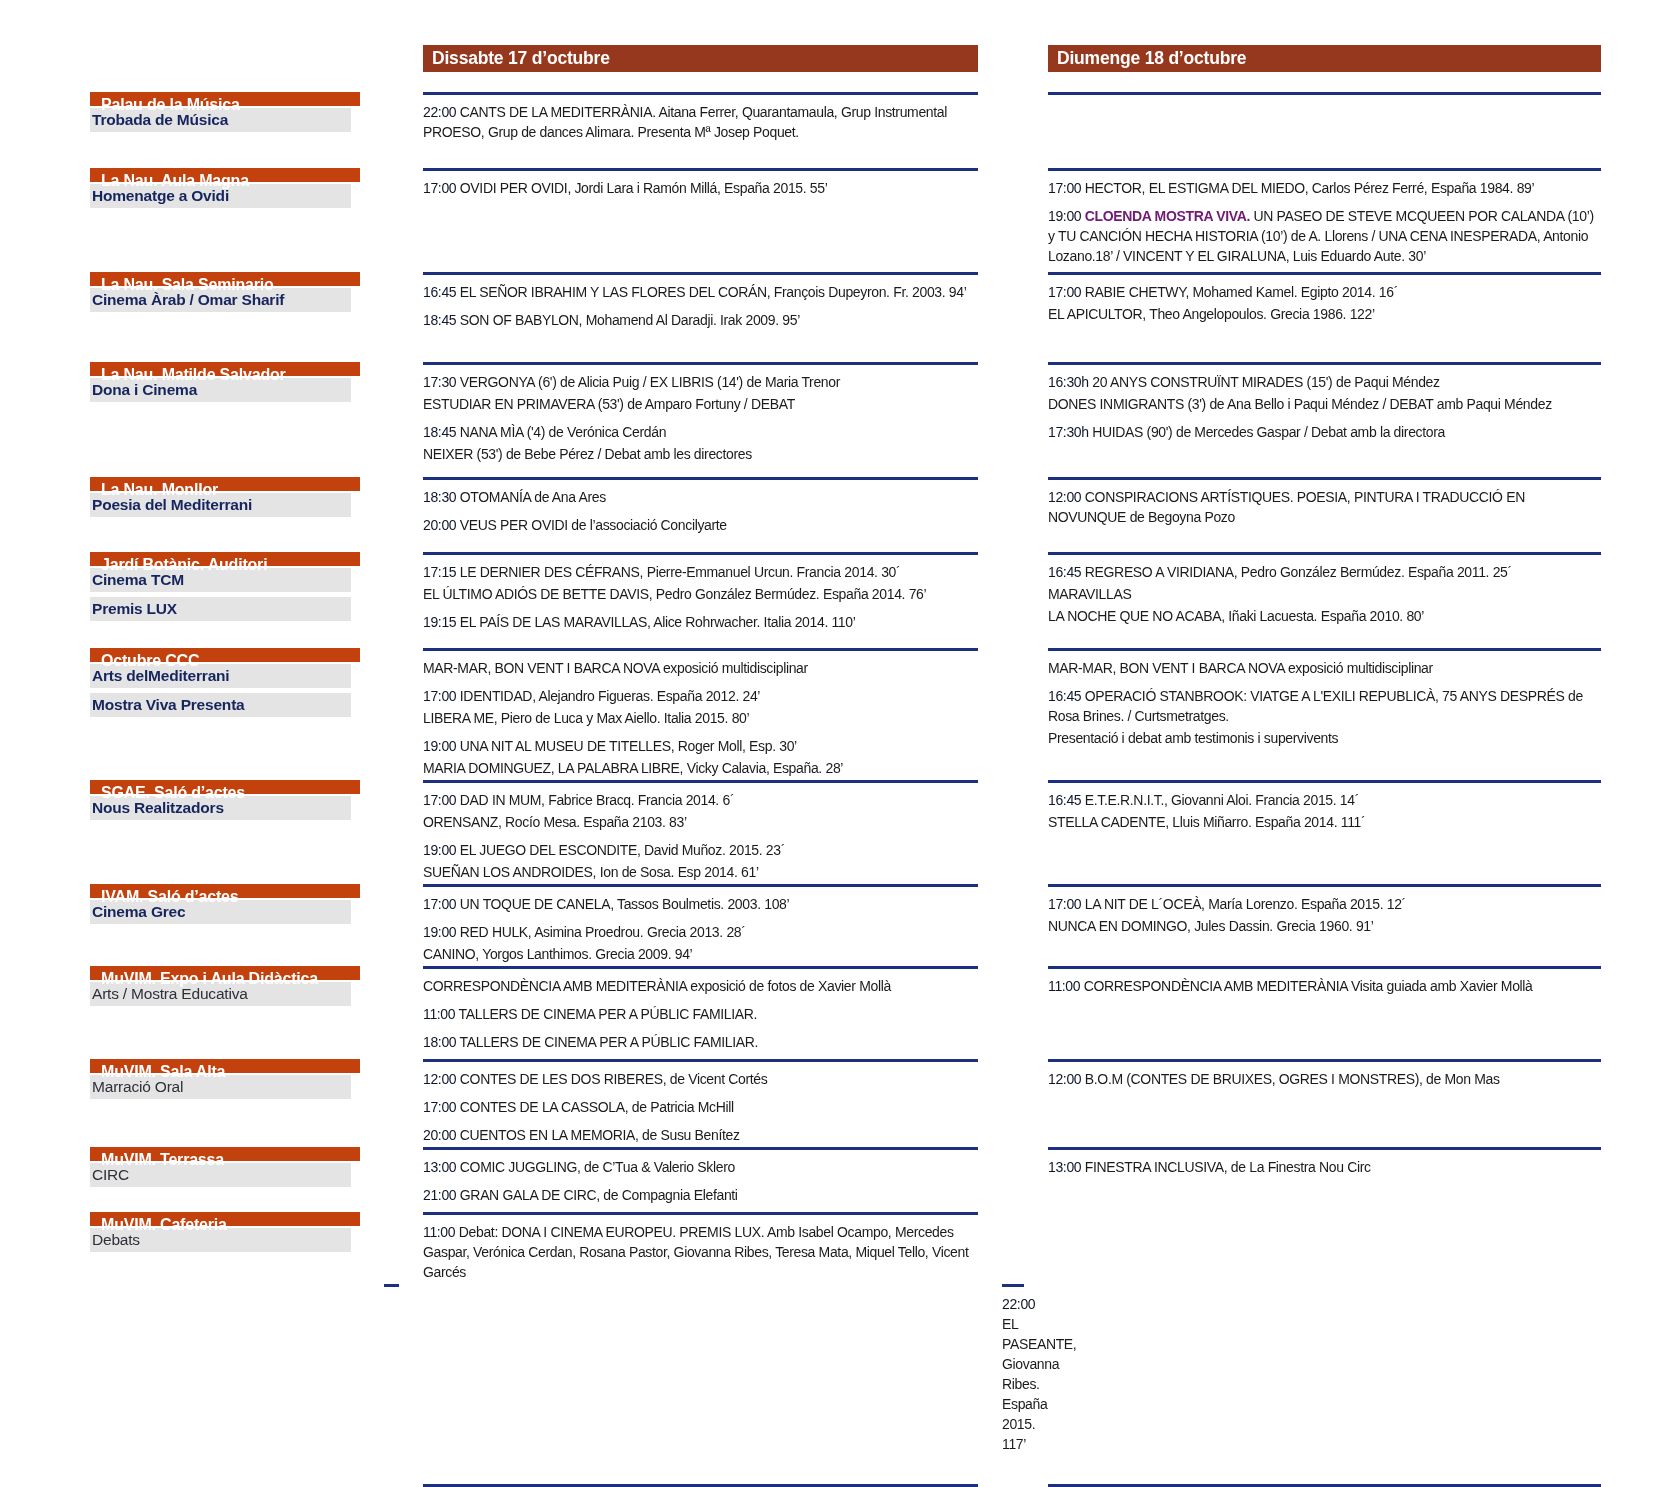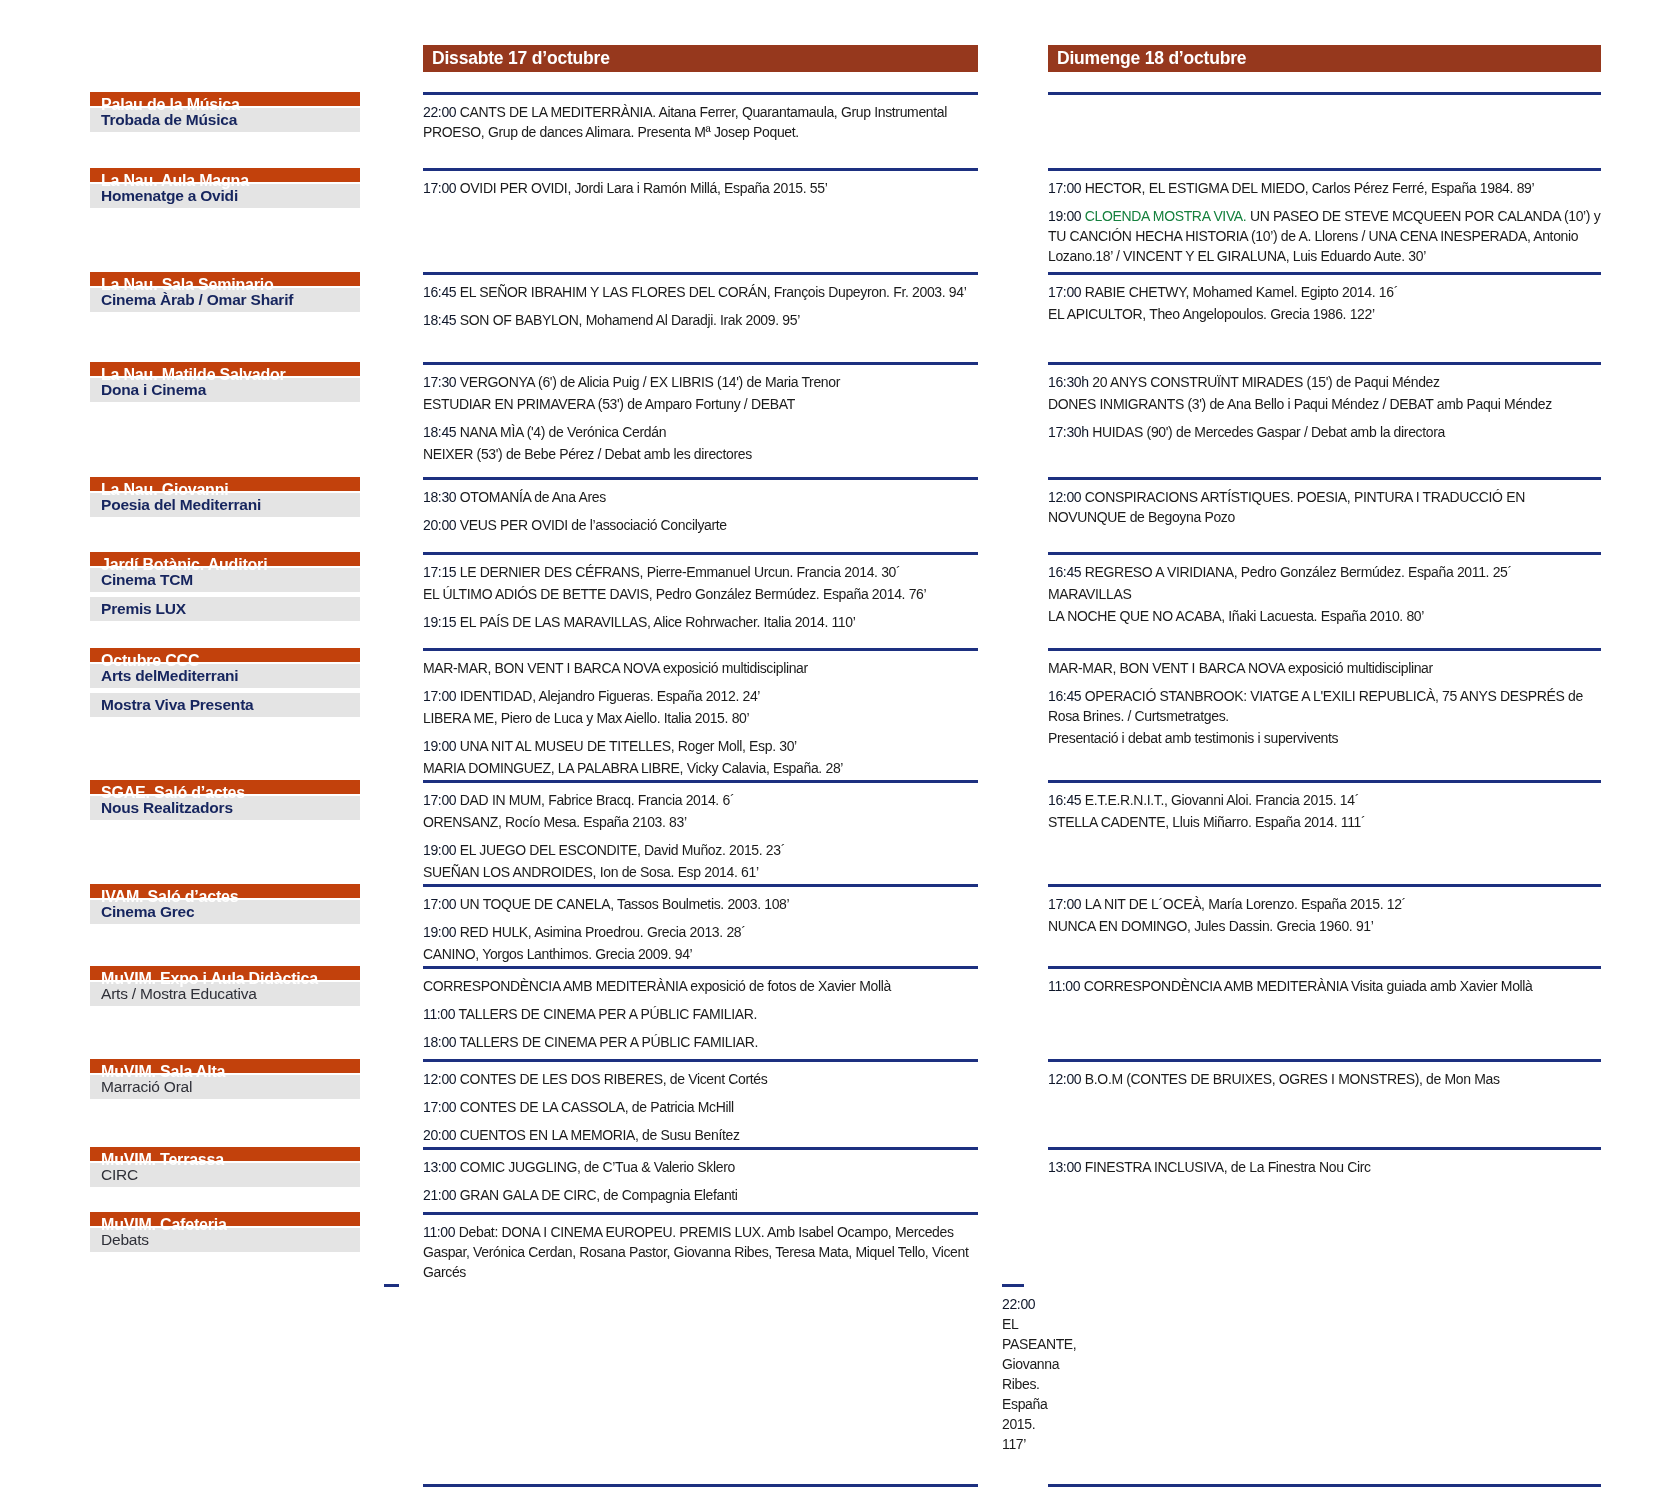--- a/index.html
+++ b/index.html
@@ -18,33 +18,33 @@
     height:27px;line-height:27px;padding-left:9px;letter-spacing:-0.2px;
   }
   
   .section-row{align-items:stretch;}
   .venue-bar{
     width:259px;background:#c2410c;color:#ffffff;font-weight:bold;font-size:16px;
     height:14px;line-height:26px;padding-left:11px;letter-spacing:-0.2px;
   }
   .venue-sub{
     width:259px;background:#E4E4E4;height:24px;line-height:24px;
-    padding-left:11px;font-size:15.5px;margin-top:2px;letter-spacing:-0.2px;
+    padding-left:2px;font-size:15.5px;margin-top:2px;letter-spacing:-0.2px;
   }
   .venue-sub + .venue-sub{margin-top:5px;}
   .sub-bold{font-weight:bold;color:#16255E;}
   .sub-reg{font-weight:normal;color:#2F3038;}
   .day-cell{
     border-top:3px solid #1D3080;padding-top:7px;
     font-size:14px;color:#1b1b1b;letter-spacing:-0.35px;
   }
   .event{margin:0 0 2px 0;line-height:20px;}
   .event.gap{margin-top:8px;}
   .time{font-weight:normal;color:#0f172a;}
-  .hl{font-weight:normal;color:#15803d;}
+  .hl{font-weight:bold;color:#701a75;}
   
   .closing-row .day-cell{height:2px;padding:0;}
   .closing-row{margin-top:28px;}
   .footer{
     margin-top:16px;text-align:right;font-weight:bold;font-size:15px;
     color:#15234F;letter-spacing:-0.2px;
   }
 </style>
 </head>
 <body>
@@ -118,21 +118,21 @@
           </div>
           <div></div>
           <div class="day-cell">
             <p class="event"><b class="time">16:30h </b>20 ANYS CONSTRUÏNT MIRADES (15') de Paqui Méndez</p>
             <p class="event">DONES INMIGRANTS (3') de Ana Bello i Paqui Méndez /  DEBAT amb Paqui Méndez</p>
             <p class="event gap"><b class="time">17:30h </b>HUIDAS (90') de Mercedes Gaspar  /  Debat amb la directora</p>
           </div>
         </div>
         <div class="grid section-row" style="min-height: 75px;">
           <div class="venue-cell">
-            <div class="venue-bar">La Nau. Giovanni</div>
+            <div class="venue-bar">La Nau. Monllor</div>
             <div class="venue-sub sub-bold">Poesia del Mediterrani</div>
           </div>
           <div></div>
           <div class="day-cell">
             <p class="event"><b class="time">18:30 </b>OTOMANÍA de Ana Ares</p>
             <p class="event gap"><b class="time">20:00 </b>VEUS PER OVIDI de l’associació Concilyarte</p>
           </div>
           <div></div>
           <div class="day-cell">
             <p class="event"><b class="time">12:00 </b>CONSPIRACIONS ARTÍSTIQUES. POESIA, PINTURA I TRADUCCIÓ EN NOVUNQUE de Begoyna Pozo</p>

